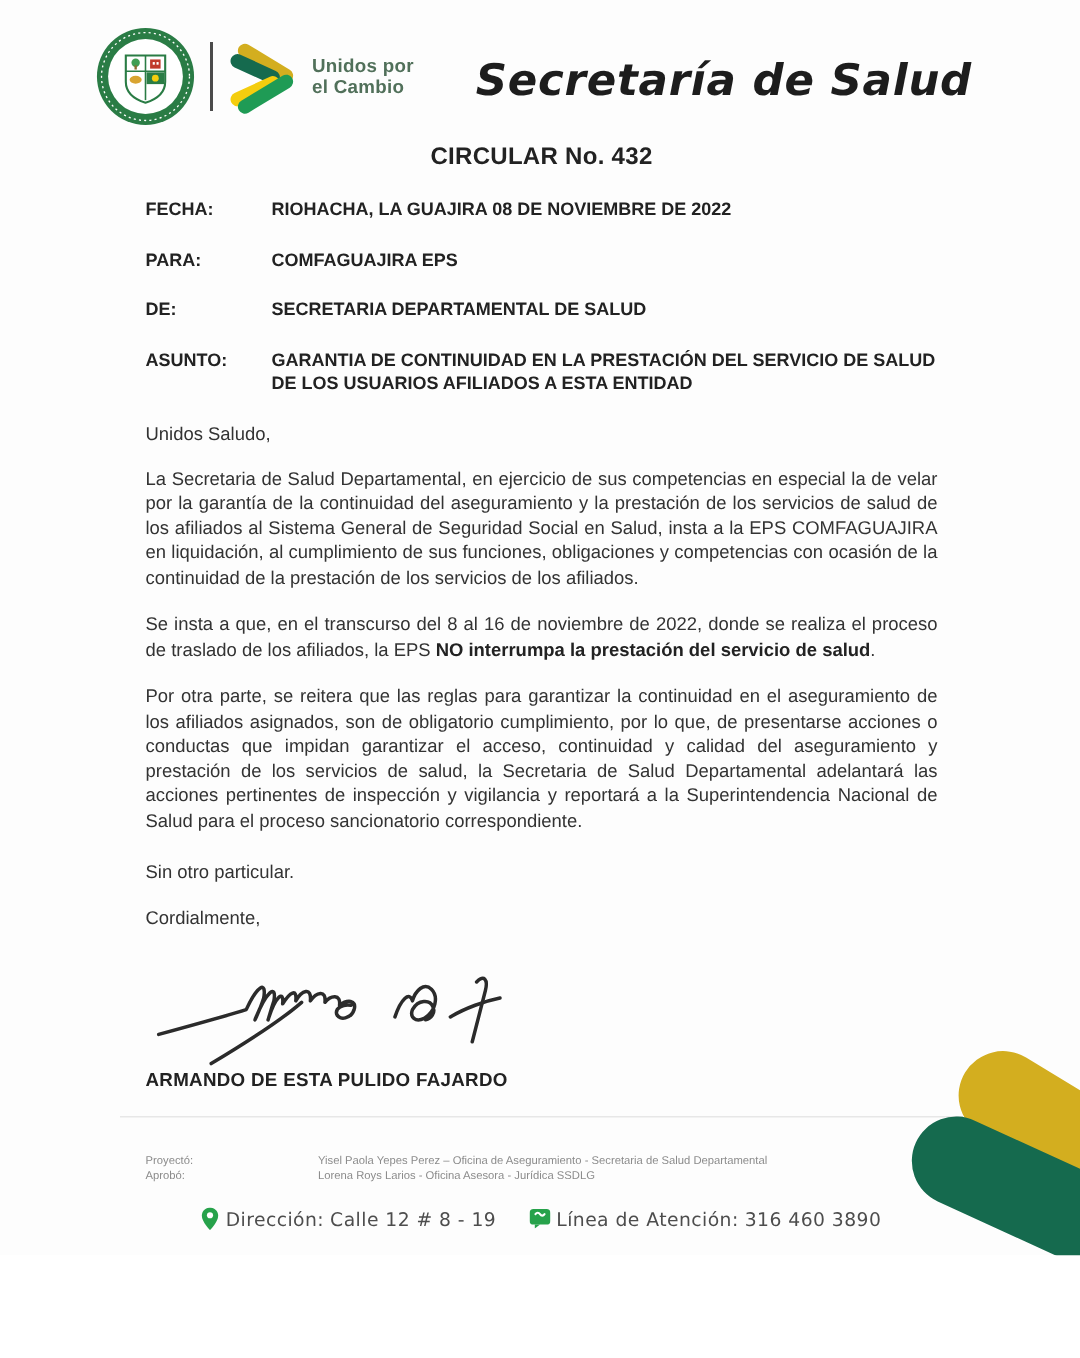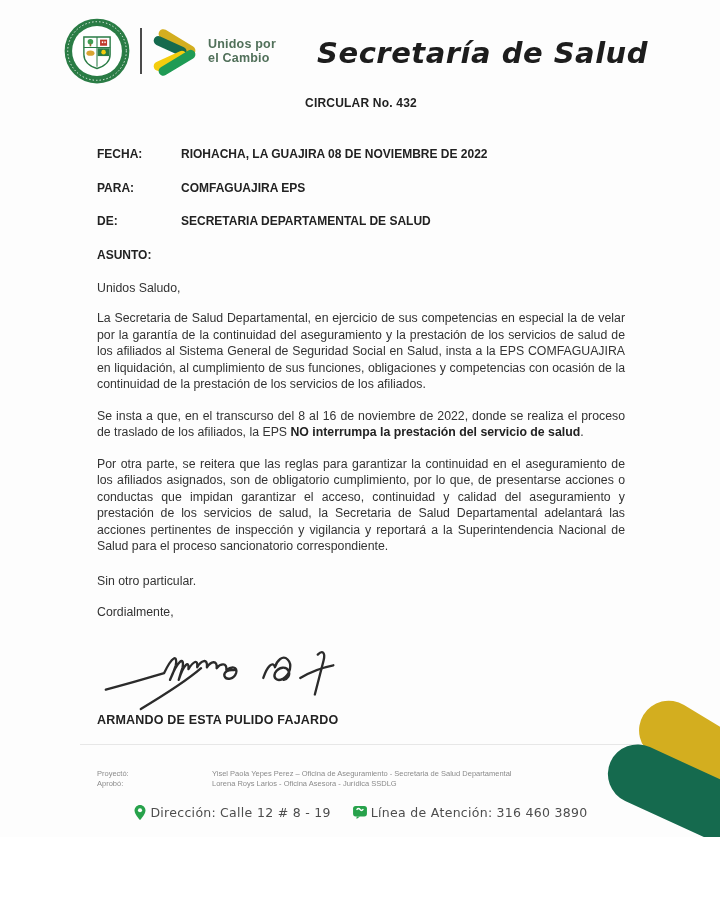--- a/index.html
+++ b/index.html
@@ -14,22 +14,22 @@
   .seal-logo { flex:0 0 auto; }
   .logo-divider { width:2px; height:46px; background:#4b4b4b; margin:0 10px 0 8px; }
   .chev-logo { flex:0 0 auto; margin-right:6px; }
   .brand-text { font-weight:bold; font-size:12.5px; line-height:14px; color:#51705a; letter-spacing:.2px; }
   .page-title {
     margin-left:auto; font-family:"DejaVu Sans", sans-serif; font-style:italic;
     font-weight:600; font-size:29px; color:#1d1d1d; letter-spacing:.5px; padding-top:4px;
   }
   
   .content { padding:0 95px 0 97px; }
-  .circular-title { text-align:center; font-weight:bold; font-size:12px; margin-top:8px; letter-spacing:.2px; color:#222; }
-  .meta { margin-top:37px; font-weight:bold; font-size:12px; color:#222; }
+  .circular-title { text-align:center; font-weight:bold; font-size:16px; margin-top:8px; letter-spacing:.2px; color:#222; }
+  .meta { margin-top:18px; font-weight:bold; font-size:12px; color:#222; }
   .meta-row { display:grid; grid-template-columns:84px 1fr; margin-bottom:18px; line-height:15.5px; }
   .meta-row .label { white-space:nowrap; }
   .greeting { font-size:12.3px; margin-top:7px; color:#333; }
   .para { font-size:12.3px; line-height:16.5px; text-align:justify; color:#333; margin-top:15px; }
   .closing { font-size:12.3px; color:#333; }
   .closing-1 { margin-top:19px; }
   .closing-2 { margin-top:17px; }
   b.inline-bold { color:#222; }
   
   .signature-block { margin-top:22px; }
@@ -107,20 +107,21 @@
       <div class="meta-row">
         <span class="label">PARA:</span>
         <span class="value">COMFAGUAJIRA EPS</span>
       </div>
       <div class="meta-row">
         <span class="label">DE:</span>
         <span class="value">SECRETARIA DEPARTAMENTAL DE SALUD</span>
       </div>
       <div class="meta-row">
         <span class="label">ASUNTO:</span>
+        <span class="value">GARANTIA DE CONTINUIDAD EN LA PRESTACIÓN DEL SERVICIO DE SALUD DE LOS USUARIOS AFILIADOS A ESTA ENTIDAD</span>
       </div>
     </div>
 
     <div class="greeting">Unidos Saludo,</div>
 
     <p class="para">La Secretaria de Salud Departamental, en ejercicio de sus competencias en especial la de velar por la garantía de la continuidad del aseguramiento y la prestación de los servicios de salud de los afiliados al Sistema General de Seguridad Social en Salud, insta a la EPS COMFAGUAJIRA en liquidación, al cumplimiento de sus funciones, obligaciones y competencias con ocasión de la continuidad de la prestación de los servicios de los afiliados.</p>
 
     <p class="para"><span>Se insta a que, en el transcurso del 8 al 16 de noviembre de 2022, donde se realiza el proceso de traslado de los afiliados, la EPS </span><b class="inline-bold">NO interrumpa la prestación del servicio de salud</b><span>.</span></p>
 
     <p class="para">Por otra parte, se reitera que las reglas para garantizar la continuidad en el aseguramiento de los afiliados asignados, son de obligatorio cumplimiento, por lo que, de presentarse acciones o conductas que impidan garantizar el acceso, continuidad y calidad del aseguramiento y prestación de los servicios de salud, la Secretaria de Salud Departamental adelantará las acciones pertinentes de inspección y vigilancia y reportará a la Superintendencia Nacional de Salud para el proceso sancionatorio correspondiente.</p>

